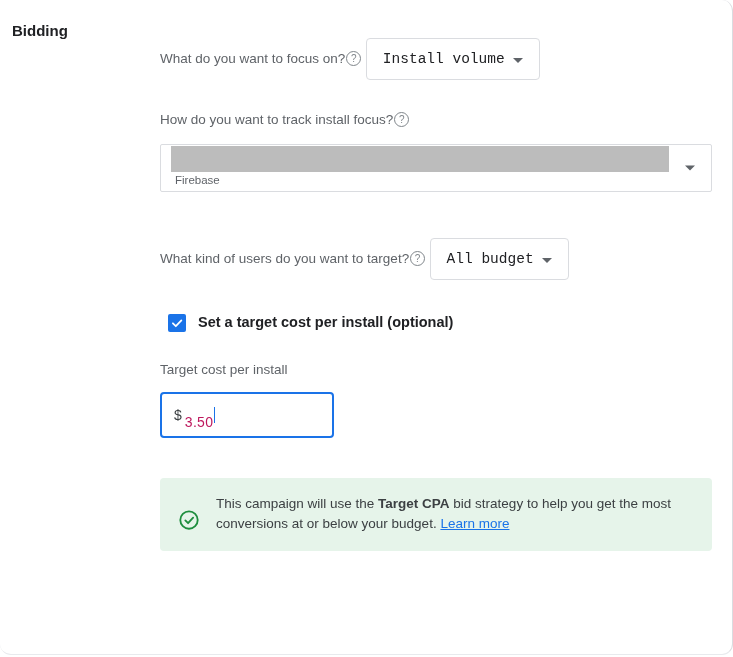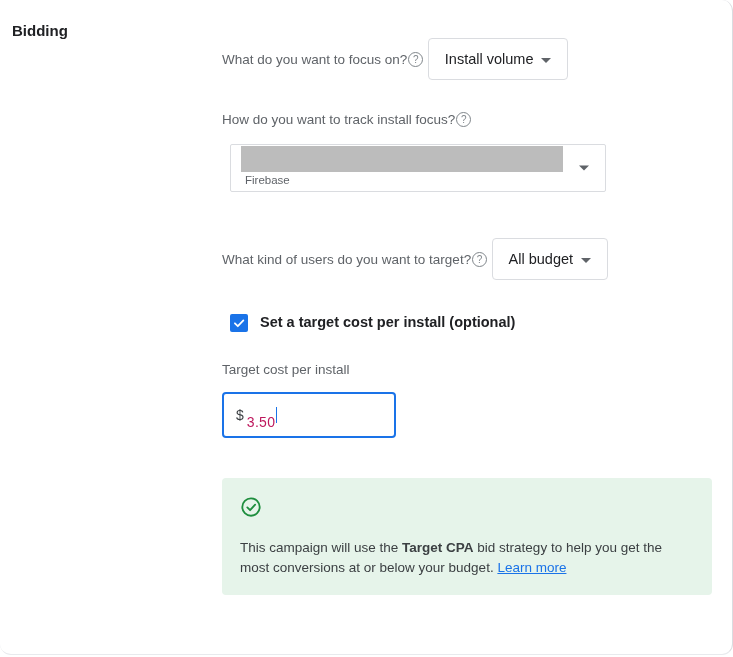--- a/index.html
+++ b/index.html
@@ -57,42 +57,41 @@
       display: inline-flex;
       align-items: center;
       gap: 8px;
       border: 1px solid #dadce0;
       border-radius: 4px;
       background: #fff;
       padding: 12px 16px;
       font-size: 14.5px;
       color: #202124;
       cursor: pointer;
-      font-family: Liberation Sans, sans-serif;
+      font-family: Liberation Mono, monospace;
     }
     .caret {
       width: 0;
       height: 0;
       border-left: 5px solid transparent;
       border-right: 5px solid transparent;
       border-top: 5px solid #5f6368;
       margin-top: 2px;
     }
     .block { margin-bottom: 30px; }
     .select-wrapper {
       margin-top: 16px;
       border: 1px solid #dadce0;
       border-radius: 2px;
       height: 48px;
       position: relative;
       display: flex;
       align-items: center;
       cursor: pointer;
-      width: 376px;
-      margin-left: 8px;
+      width: 552px;
     }
     .select-redacted {
       position: absolute;
       top: 1px;
       left: 10px;
       right: 42px;
       height: 26px;
       background: #bcbcbc;
     }
     .select-text {
@@ -160,22 +159,21 @@
       background: #1a73e8;
       margin-left: 1px;
     }
     .info-banner {
       margin-top: 40px;
       background: #e6f4ea;
       border-radius: 4px;
       padding: 16px 18px;
       display: flex;
       gap: 16px;
-      align-items: flex-start;
-      flex-direction: column;
+      align-items: flex-end;
     }
     .check-circle {
       flex-shrink: 0;
       margin-top: 2px;
     }
     .banner-text {
       font-size: 13.5px;
       color: #3c4043;
       line-height: 1.5;
     }

